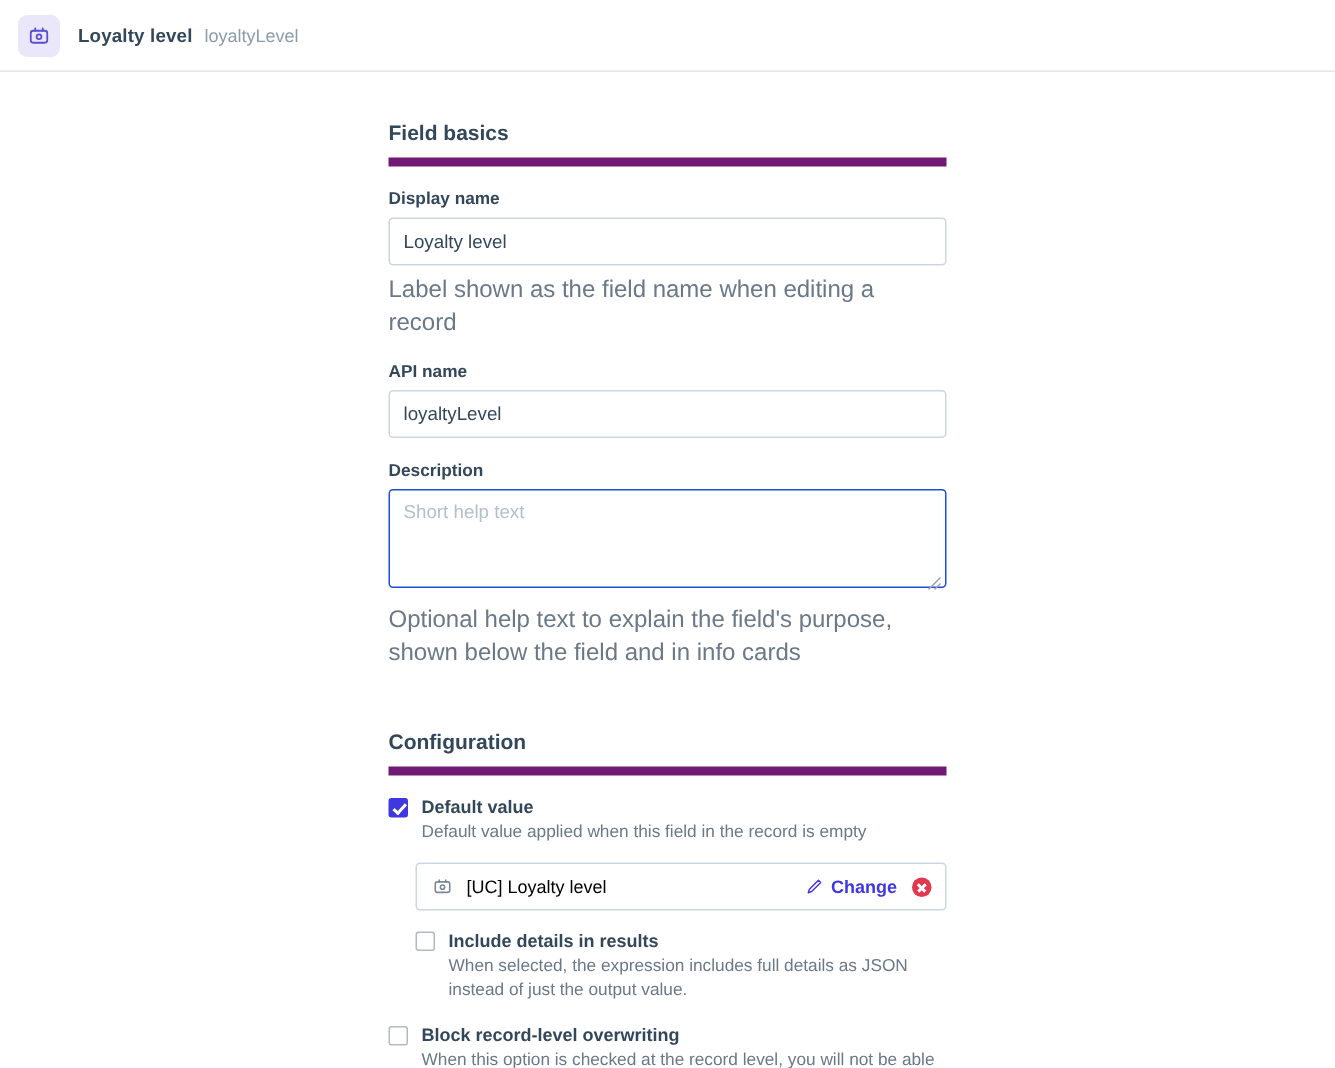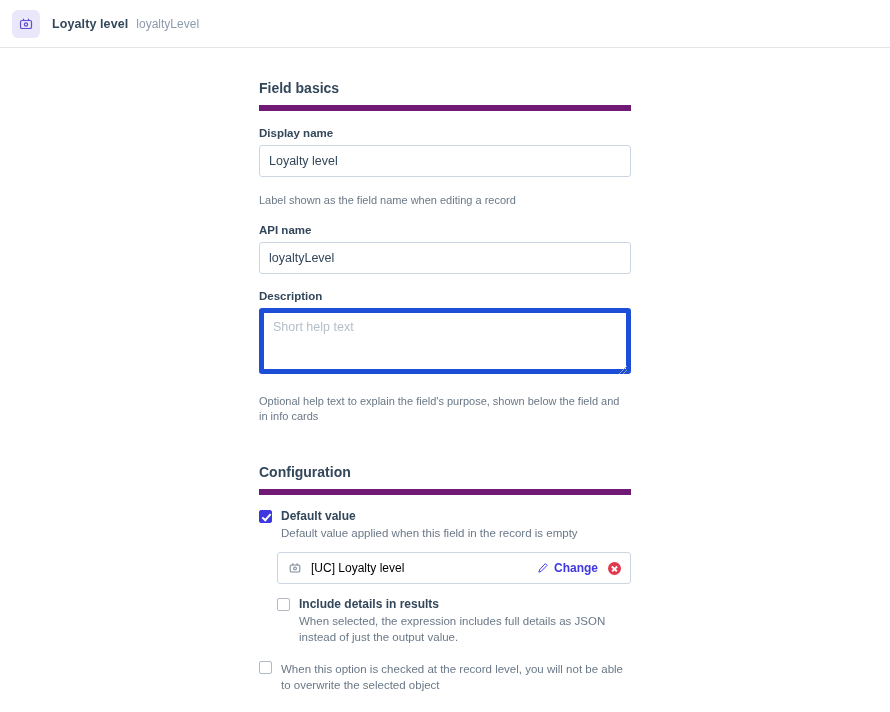--- a/index.html
+++ b/index.html
@@ -86,30 +86,30 @@
     border: 1px solid #cbd6e2;
     border-radius: 3px;
     font-size: 12.5px;
     color: #33475b;
     padding: 0 9px;
     background: #fff;
     font-family: "Liberation Sans", sans-serif;
     outline: none;
   }
   .help-text {
-    font-size: 11px;
+    font-size: 16px;
     color: #6a7887;
-    margin-top: 16px;
+    margin-top: 6px;
     line-height: 1.35;
     max-width: 372px;
   }
   .textarea {
     width: 372px;
     height: 66px;
-    border: 5px solid #1d4ed8;
+    border: 1px solid #1d4ed8;
     border-radius: 3px;
     font-size: 12.5px;
     color: #0369a1;
     padding: 7px 9px;
     resize: none;
     font-family: "Liberation Sans", sans-serif;
     outline: none;
     background: #fff;
   }
   .textarea::placeholder { color: #b5bfc9; }
@@ -312,20 +312,21 @@
         <span class="cb"></span>
         <span>
           <span class="check-title">Include details in results</span>
           <span class="check-desc">When selected, the expression includes full details as JSON instead of just the output value.</span>
         </span>
       </div>
 
       <div class="check-row">
         <span class="cb"></span>
         <span>
+          <span class="check-title">Block record-level overwriting</span>
           <span class="check-desc">When this option is checked at the record level, you will not be able to overwrite the selected object</span>
         </span>
       </div>
 
     </div>
 
   </div>
 </div>
 
 </body></html>

